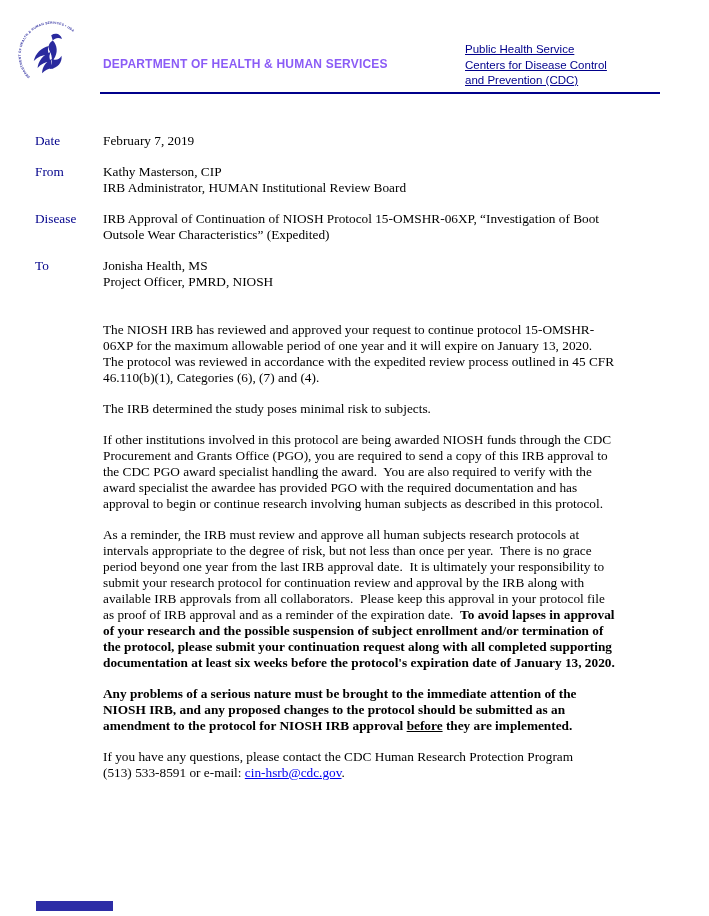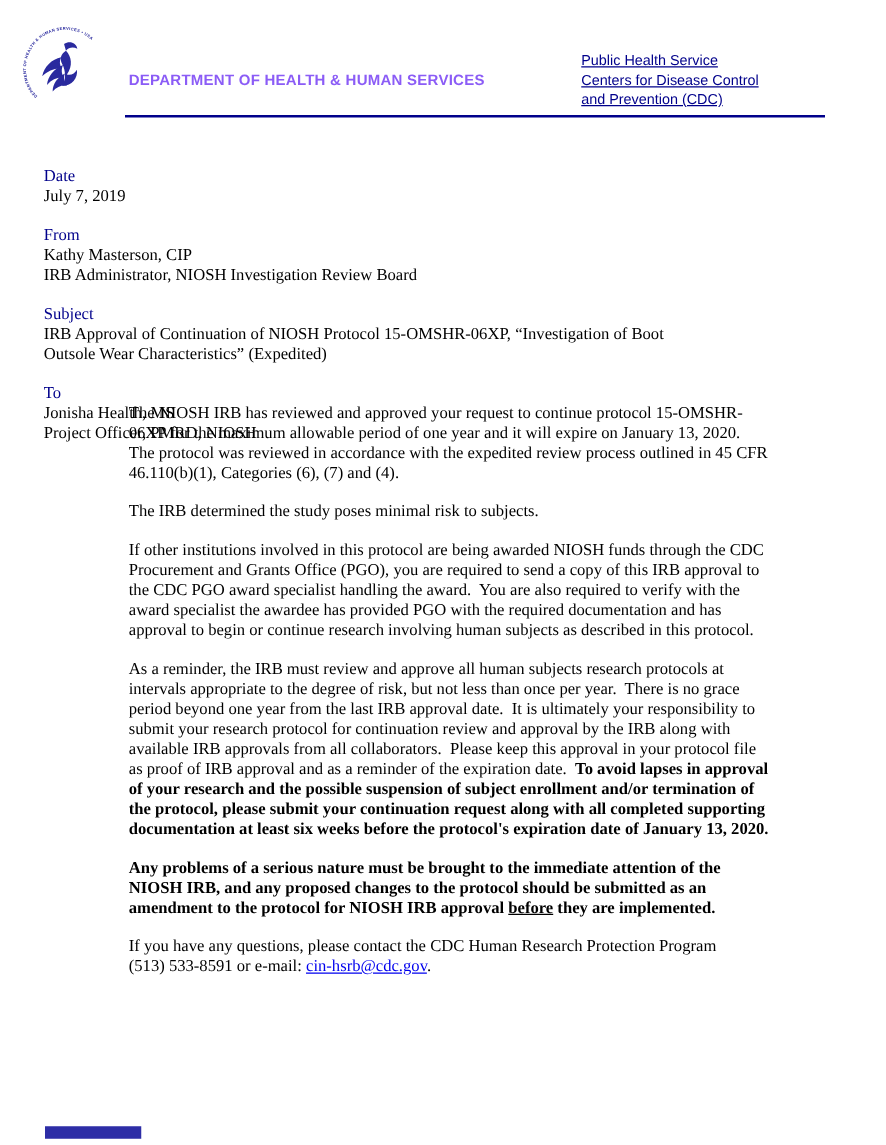--- a/index.html
+++ b/index.html
@@ -19,21 +19,21 @@
     font-family:"Liberation Sans",sans-serif;font-size:11.5px;line-height:15.5px;
     color:#00008b;white-space:pre-wrap;text-decoration:underline;
   }
   .hdr-rule{position:absolute;left:100px;top:92px;width:560px;height:2px;background:#00008b;}
   .memo-title{
     position:absolute;left:435px;top:101px;width:220px;text-align:center;
     font-family:"Liberation Sans",sans-serif;font-weight:bold;font-size:15.5px;color:#00008b;
   }
   
   .meta{position:absolute;left:35px;top:133px;width:645px;}
-  .meta-row{display:flex;margin-bottom:15px;flex-direction:column;}
+  .meta-row{display:flex;margin-bottom:15px;}
   .meta-label{flex:none;width:68px;color:#00008b;font-size:13.3px;line-height:16px;}
   .meta-value{white-space:pre-wrap;font-size:13.3px;line-height:16px;width:575px;}
   
   .memo-body{position:absolute;left:103px;top:322px;width:600px;}
   .para{white-space:pre-wrap;font-size:13.3px;line-height:16px;margin:0 0 15px 0;}
   .bold{font-weight:bold;}
   .underlined{text-decoration:underline;}
   .email-link{color:#0000ee;text-decoration:underline;cursor:pointer;}
   
   .footer-bar{position:absolute;left:36px;top:901px;width:77px;height:10px;background:#2d2da6;}
@@ -61,29 +61,29 @@
 
   <div class="dept-title">DEPARTMENT OF HEALTH &amp; HUMAN SERVICES</div>
   <div class="agency-block">Public Health Service
 Centers for Disease Control
 and Prevention (CDC)</div>
   <div class="hdr-rule"></div>
 
   <div class="meta">
     <div class="meta-row">
       <div class="meta-label">Date</div>
-      <div class="meta-value">July 7, 2019</div>
+      <div class="meta-value">February 7, 2019</div>
     </div>
     <div class="meta-row">
       <div class="meta-label">From</div>
       <div class="meta-value">Kathy Masterson, CIP
-IRB Administrator, NIOSH Investigation Review Board</div>
+IRB Administrator, HUMAN Institutional Review Board</div>
     </div>
     <div class="meta-row">
-      <div class="meta-label">Subject</div>
+      <div class="meta-label">Disease</div>
       <div class="meta-value">IRB Approval of Continuation of NIOSH Protocol 15-OMSHR-06XP, “Investigation of Boot
 Outsole Wear Characteristics” (Expedited)</div>
     </div>
     <div class="meta-row">
       <div class="meta-label">To</div>
       <div class="meta-value">Jonisha Health, MS
 Project Officer, PMRD, NIOSH</div>
     </div>
   </div>
 

